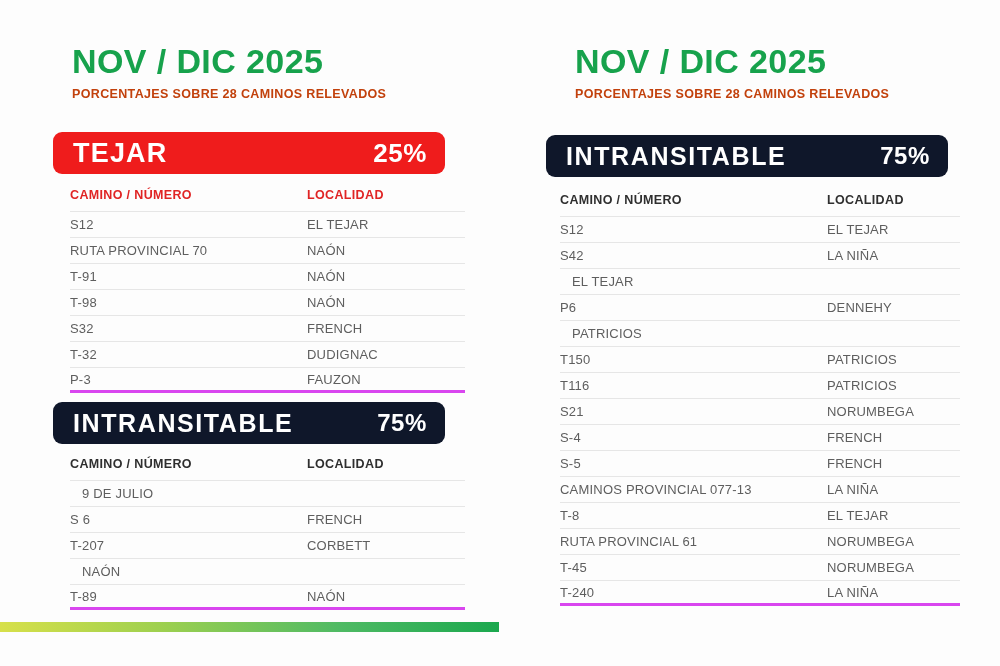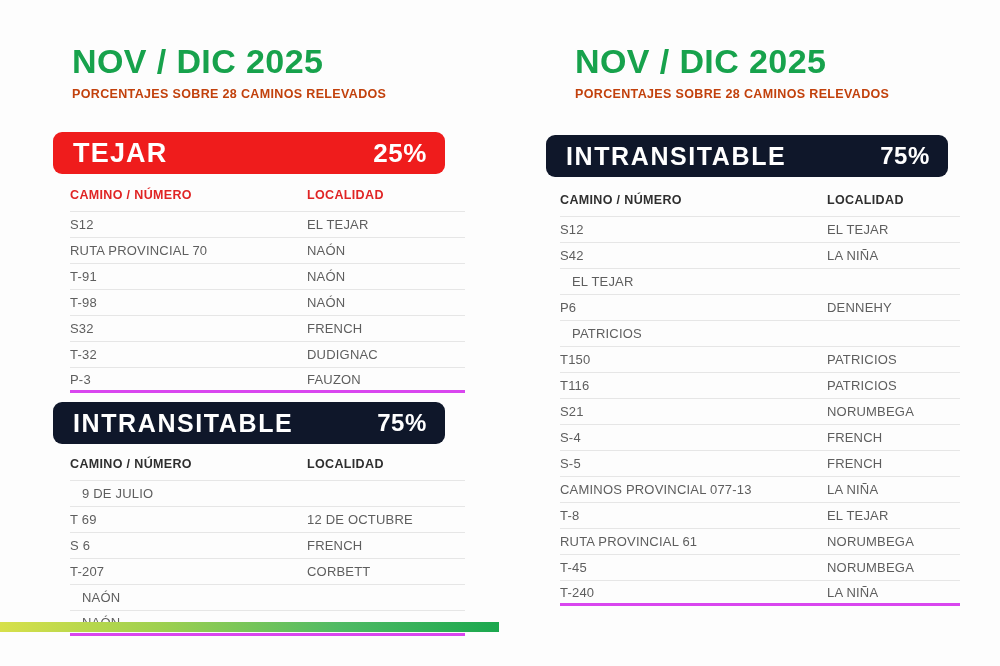--- a/index.html
+++ b/index.html
@@ -186,35 +186,32 @@
 
     <div class="tbl tbl-left" style="left:70px; top:449px;">
       <div class="tbl-head dark">
         <div class="c-road">CAMINO / NÚMERO</div>
         <div class="c-loc">LOCALIDAD</div>
       </div>
       <div class="row">
         <div class="c-loc">9 DE JULIO</div>
       </div>
       <div class="row">
-        <div class="c-road">T 69</div>
-        <div class="c-loc">12 DE OCTUBRE</div>
-      </div>
-      <div class="row">
         <div class="c-road">S 6</div>
         <div class="c-loc">FRENCH</div>
       </div>
       <div class="row">
         <div class="c-road">T-207</div>
         <div class="c-loc">CORBETT</div>
       </div>
       <div class="row">
         <div class="c-loc">NAÓN</div>
       </div>
       <div class="row">
+        <div class="c-road">T-89</div>
         <div class="c-loc">NAÓN</div>
       </div>
     </div>
 
     <div class="footbar footbar-left">
       <div class="footbar-fill"></div>
     </div>
   </div>
 
   <div class="panel panel-right">

